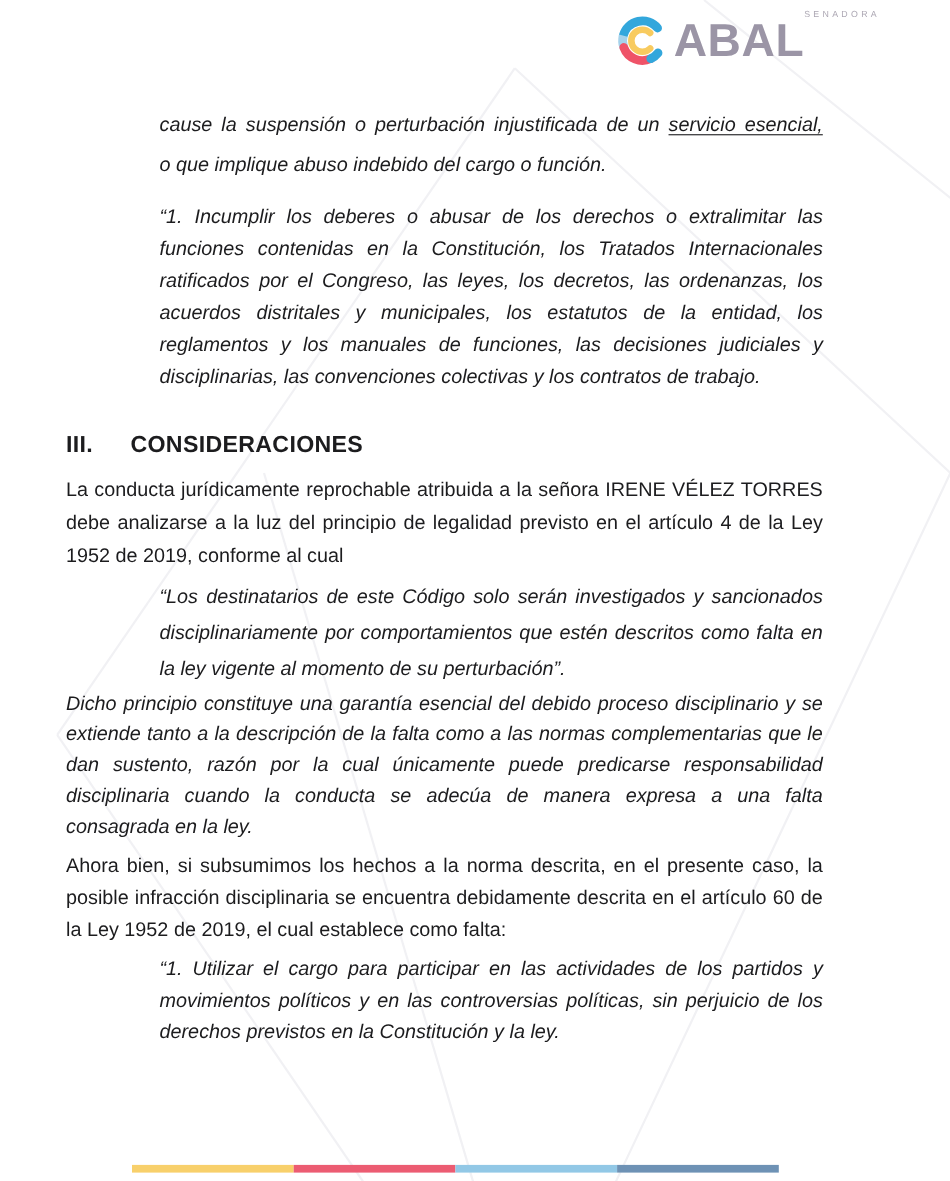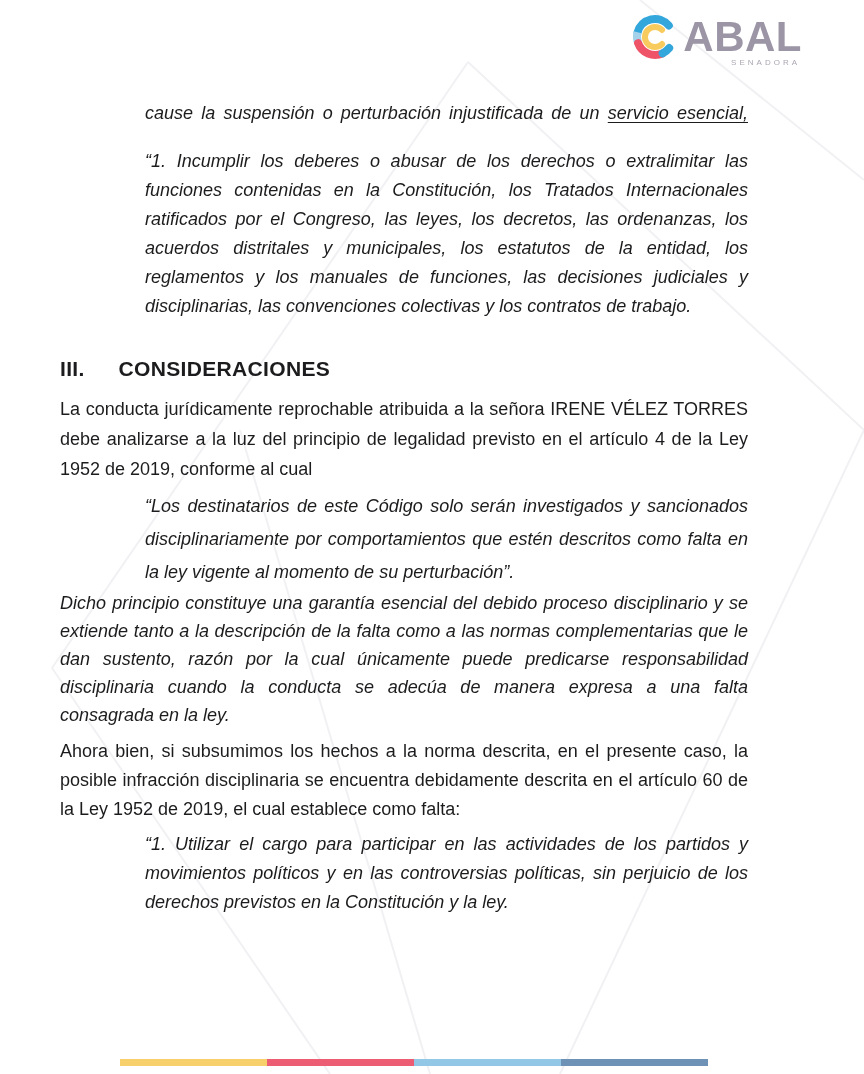--- a/index.html
+++ b/index.html
@@ -19,22 +19,22 @@
     width: 864px;
     height: 1074px;
     pointer-events: none;
   }
   
   .letterhead {
     position: absolute;
     top: 12px;
     right: 62px;
     display: flex;
-    flex-direction: column;
-    align-items: flex-end;
+    flex-direction: row;
+    align-items: flex-start;
   }
   .logo-row {
     display: flex;
     align-items: center;
     gap: 2px;
   }
   .logo-c { width: 52px; height: 50px; }
   .wordmark {
     font-size: 42px;
     font-weight: 700;
@@ -117,20 +117,21 @@
       </svg>
       <span class="wordmark" style="color: rgb(155, 149, 166);">ABAL</span>
     </div>
     <span class="logo-subtitle" style="color: rgb(172, 167, 179);">SENADORA</span>
   </header>
 
   <main class="content" style="color: rgb(28, 28, 30);">
 
     <div class="bq q1">
       <div class="q1-line1"><span>cause la suspensión o perturbación injustificada de un </span><span class="u">servicio esencial,</span></div>
+      <div>o que implique abuso indebido del cargo o función.</div>
     </div>
 
 
     <div class="bq q2">“1. Incumplir los deberes o abusar de los derechos o extralimitar las funciones contenidas en la Constitución, los Tratados Internacionales ratificados por el Congreso, las leyes, los decretos, las ordenanzas, los acuerdos distritales y municipales, los estatutos de la entidad, los reglamentos y los manuales de funciones, las decisiones judiciales y disciplinarias, las convenciones colectivas y los contratos de trabajo.</div>
 
     <h3 class="section-heading"><span class="num">III.</span><span>CONSIDERACIONES</span></h3>
 
     <p class="p2">La conducta jurídicamente reprochable atribuida a la señora IRENE VÉLEZ TORRES debe analizarse a la luz del principio de legalidad previsto en el artículo 4 de la Ley 1952 de 2019, conforme al cual</p>
 
     <div class="bq q3">“Los destinatarios de este Código solo serán investigados y sancionados disciplinariamente por comportamientos que estén descritos como falta en la ley vigente al momento de su perturbación”.</div>

